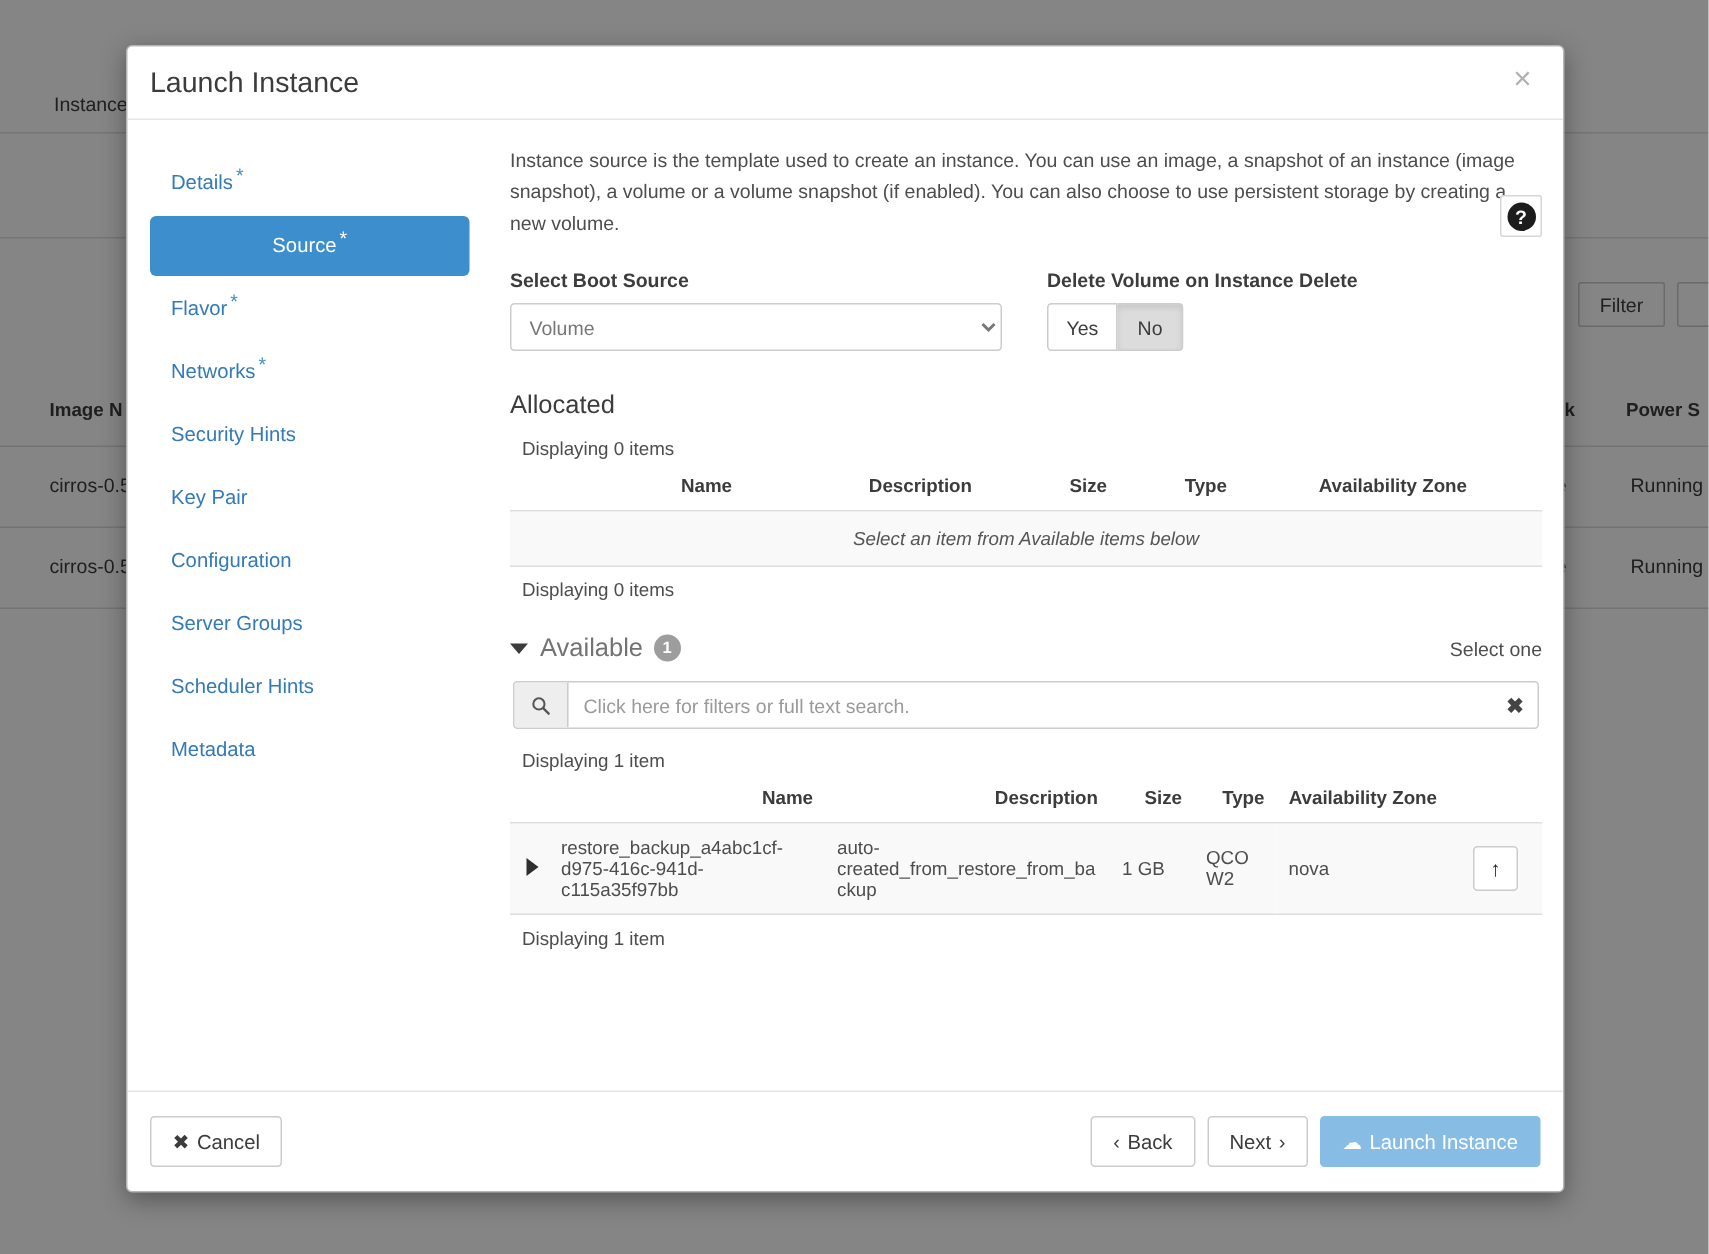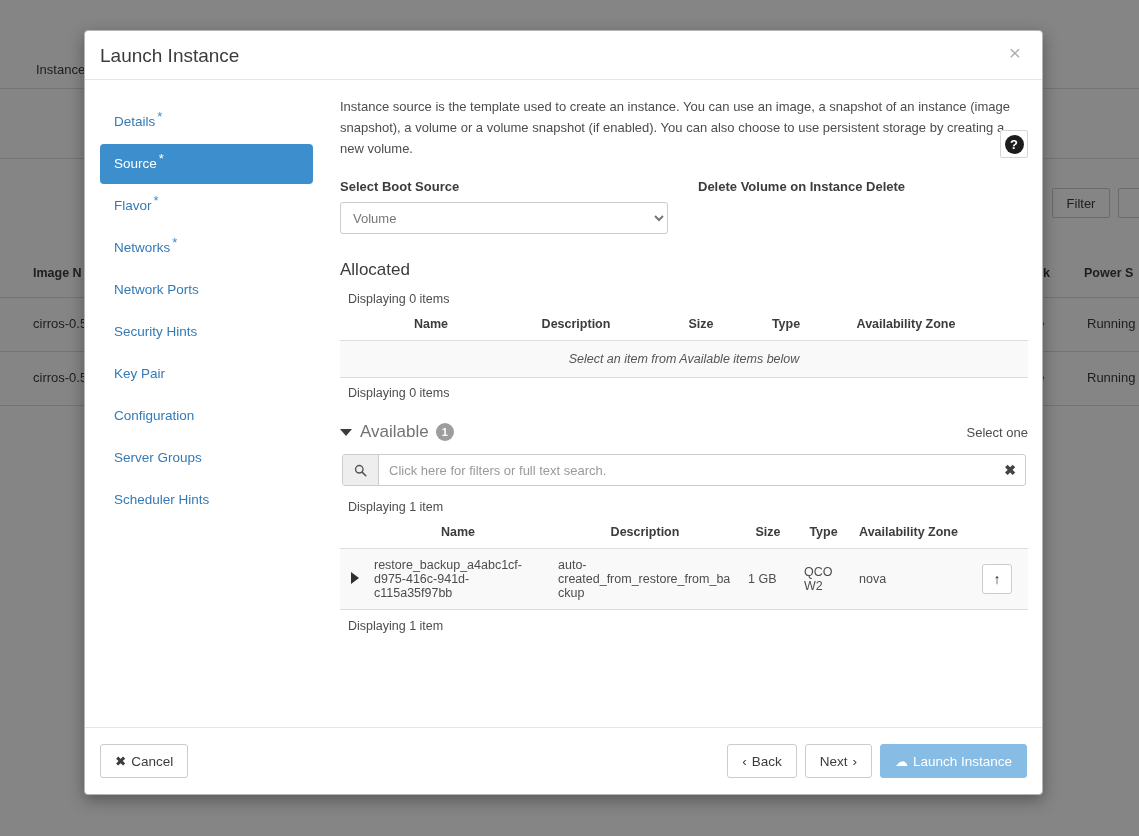--- a/index.html
+++ b/index.html
@@ -159,20 +159,21 @@
     color: #337ab7;
     font-size: 13.5px;
     text-decoration: none;
     cursor: pointer;
     white-space: nowrap;
     margin-bottom: 2px;
   }
   .nav-item.active {
     background: #3c8ecc;
     color: #ffffff;
+    text-align: center;
   }
   .req-star {
     color: #3c8ecc;
     font-size: 13px;
     vertical-align: super;
     line-height: 0;
     margin-left: 2px;
   }
   .nav-item.active .req-star { color: #ffffff; }
 
@@ -243,21 +244,21 @@
 
   table.tbl {
     width: 688px;
     border-collapse: collapse;
     table-layout: fixed;
   }
   table.tbl th {
     font-size: 12.5px;
     font-weight: bold;
     color: #3c3c3c;
-    text-align: center;
+    text-align: right;
     padding: 4px 8px 9px 8px;
     vertical-align: top;
     border: none;
     margin-left: 24px;
   }
   table.tbl td {
     font-size: 12.5px;
     color: #4d4d4d;
     padding: 9px 8px;
     vertical-align: middle;
@@ -446,41 +447,45 @@
 
     <div class="help-btn">
       <span class="help-circle">?</span>
     </div>
 
     <nav class="nav">
       <a class="nav-item"><span>Details</span><span class="req-star">*</span></a>
       <a class="nav-item active"><span>Source</span><span class="req-star">*</span></a>
       <a class="nav-item"><span>Flavor</span><span class="req-star">*</span></a>
       <a class="nav-item"><span>Networks</span><span class="req-star">*</span></a>
-      <a class="nav-item"><span>Network Ports</span></a>
       <a class="nav-item"><span>Security Hints</span></a>
       <a class="nav-item"><span>Key Pair</span></a>
       <a class="nav-item"><span>Configuration</span></a>
       <a class="nav-item"><span>Server Groups</span></a>
       <a class="nav-item"><span>Scheduler Hints</span></a>
+      <a class="nav-item"><span>Metadata</span></a>
     </nav>
 
     <div class="content">
 
       <p class="desc">Instance source is the template used to create an instance. You can use an image, a snapshot of an instance (image snapshot), a volume or a volume snapshot (if enabled). You can also choose to use persistent storage by creating a new volume.</p>
 
       <div class="field-row">
         <div>
           <label class="field-label">Select Boot Source</label>
           <select class="boot-select">
             <option>Volume</option>
           </select>
         </div>
         <div>
           <label class="field-label">Delete Volume on Instance Delete</label>
+          <div class="btn-group">
+            <button>Yes</button>
+            <button class="selected">No</button>
+          </div>
         </div>
       </div>
 
       <h4 class="section-title">Allocated</h4>
       <div class="count-line">Displaying 0 items</div>
 
       <table class="tbl">
         <colgroup>
           <col style="width:26px">
             <col style="width:130px">

